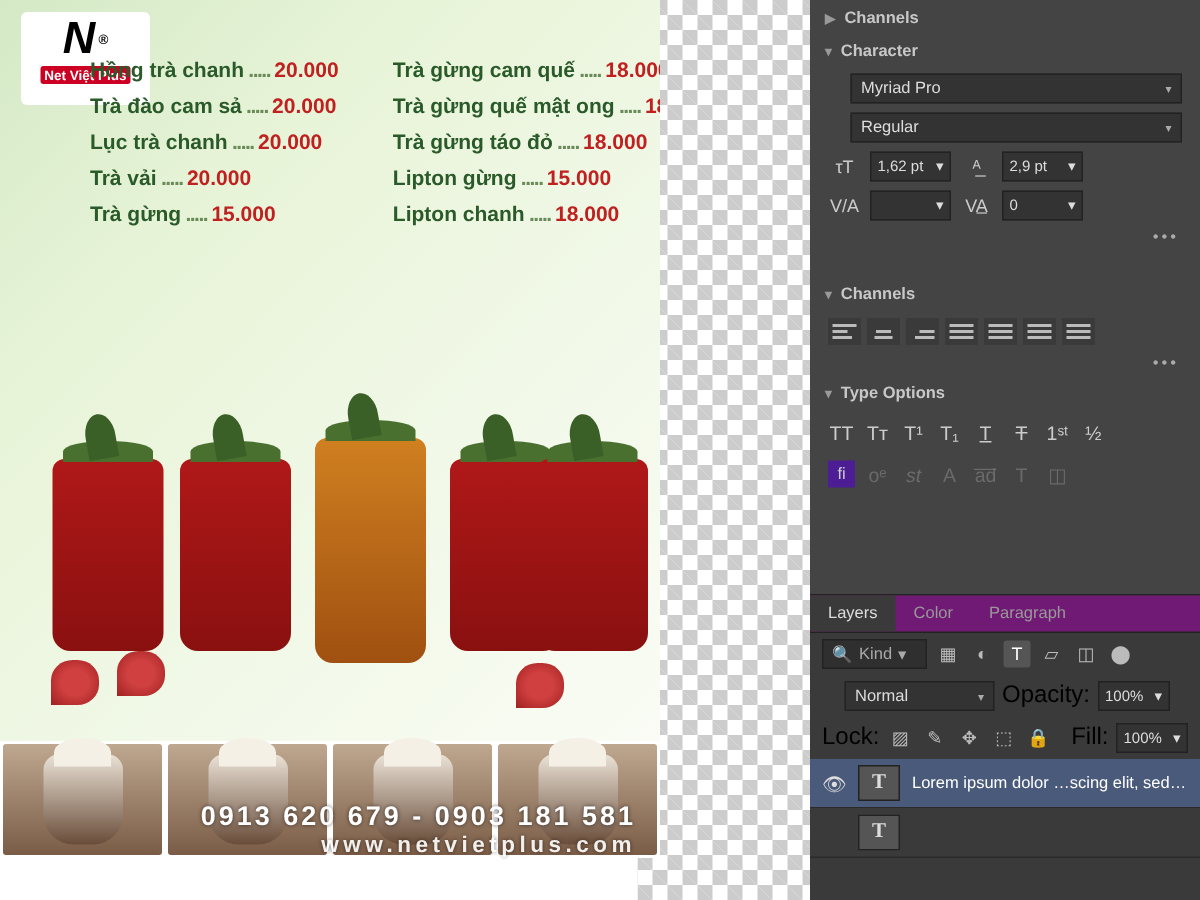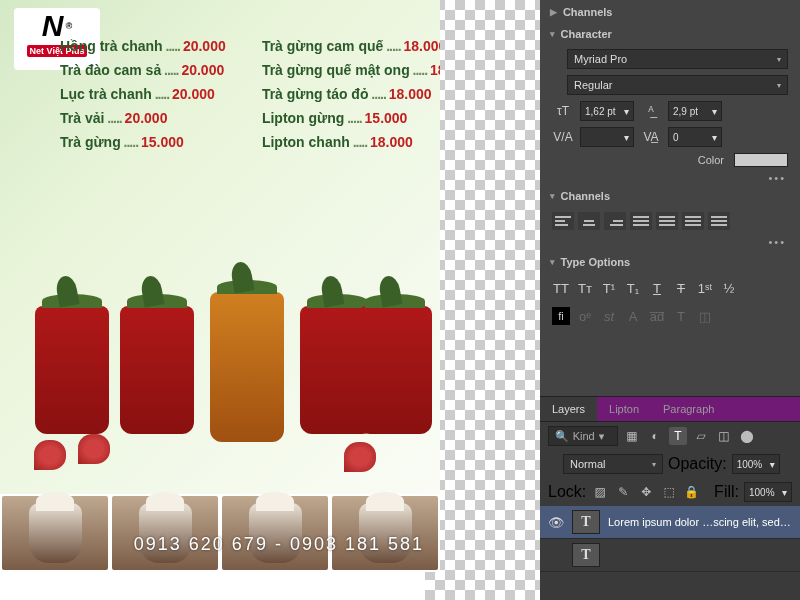--- a/index.html
+++ b/index.html
@@ -36,21 +36,21 @@
 .g1{left:35px;} .g2{left:120px;} .g3{left:210px;height:150px;bottom:52px;} .g4{left:300px;} .g5{left:358px;}
 
 .berries { position:absolute; width:32px; height:30px; background:radial-gradient(#d04040 40%,#a02020); border-radius:45% 45% 45% 0; }
 .b1{left:34px;bottom:24px;} .b2{left:78px;bottom:30px;} .b3{left:344px;bottom:22px;}
 
 .photo-strip { position: absolute; left: 0; top: 494px; width: 440px; height: 78px; display: flex; gap: 4px; background:#fff; padding:2px; }
 .thumb { flex:1; background: linear-gradient(#bfa890,#7a5c46); border-radius:2px; position:relative; }
 .thumb::before { content:''; position:absolute; left:25%; top:10%; width:50%; height:80%; background:linear-gradient(#eae2d6,#6a4d3a); border-radius:10px 10px 20px 20px; }
 .thumb::after { content:''; position:absolute; left:32%; top:-6%; width:36%; height:26%; background:#f5f0e6; border-radius:50% 50% 0 0; }
 
-.watermark { position:absolute; left:44px; top:534px; color:#fff; font-weight:normal; letter-spacing:2px; text-shadow:0 0 3px rgba(0,0,0,.6); text-align:right; width:380px; }
+.watermark { position:absolute; left:44px; top:534px; color:#fff; font-weight:bold; letter-spacing:2px; text-shadow:0 0 3px rgba(0,0,0,.6); text-align:right; width:380px; }
 .watermark .phones { font-size:18px; }
 .watermark .url { font-size:15px; opacity:.9; letter-spacing:3px; }
 
 
 .panel { position:absolute; left:540px; width:260px; background:#444; color:#c8c8c8; font-size:11px; }
 .section-head { display:flex; align-items:center; gap:6px; padding:6px 10px; font-weight:bold; }
 .section-head .chev { font-size:9px; color:#999; }
 .row { display:flex; align-items:center; gap:6px; padding:3px 12px; }
 .dd { background:#333; border:1px solid #222; color:#ddd; height:20px; padding:0 6px; display:flex; align-items:center; justify-content:space-between; font-size:11px; flex:1;margin-left:15px; }
 .dd .ddarrow { font-size:8px; color:#aaa; }
@@ -62,21 +62,21 @@
 .align-row { display:flex; gap:4px; padding:4px 12px; }
 .align-btn { width:22px; height:18px; background:#3a3a3a; display:flex; flex-direction:column; justify-content:center; gap:2px; padding:3px; cursor:pointer; }
 .align-btn span { height:2px; background:#bbb; }
 .a-l span:nth-child(2){width:60%;} .a-l span:nth-child(3){width:80%;}
 .a-c span{margin:0 auto;} .a-c span:nth-child(2){width:60%;} .a-c span:nth-child(3){width:80%;}
 .a-r span{margin-left:auto;} .a-r span:nth-child(2){width:60%;} .a-r span:nth-child(3){width:80%;}
 .a-j span{width:100%;}
 
 .type-row { display:flex; gap:6px; padding:5px 12px; font-size:13px; }
 .tbtn { min-width:18px; height:18px; display:flex; align-items:center; justify-content:center; color:#ccc; cursor:pointer; }
-.tbtn.fi { background:#000000; padding:0 4px; font-size:11px; }
+.tbtn.fi { background:#4c1d95; padding:0 4px; font-size:11px; }
 .tbtn.dim { color:#6a6a6a; }
 
 
 .layers-panel { position:absolute; left:540px; top:396px; width:260px; height:204px; background:#3a3a3a; border-top:1px solid #222; }
 .tabs { display:flex; background:#701a75; font-size:11px; border-bottom:1px solid #222; }
 .tab { padding:6px 12px; color:#999; cursor:pointer; }
 .tab.active { background:#3a3a3a; color:#ddd; }
 .lp-row { display:flex; align-items:center; gap:5px; padding:4px 8px; }
 .search { background:#2f2f2f; border:1px solid #222; color:#aaa; height:20px; padding:0 6px; display:flex; align-items:center; gap:4px; width:70px; font-size:11px; }
 .mini { width:18px; height:18px; display:flex; align-items:center; justify-content:center; color:#bbb; font-size:12px; cursor:pointer; }
@@ -123,20 +123,21 @@
 
   <div class="photo-strip">
     <div class="thumb"></div>
     <div class="thumb"></div>
     <div class="thumb"></div>
     <div class="thumb"></div>
   </div>
 
   <div class="watermark">
     <div class="phones">0913 620 679 - 0903 181 581</div>
+    <div class="url">www.netvietplus.com</div>
   </div>
 </div>
 
 <div class="panel p-transform">
   <div class="section-head">
     <span class="chev">▶</span>
     <span>Channels</span>
   </div>
 </div>
 
@@ -173,24 +174,20 @@
     <span class="iconlabel">V/A</span>
     <div class="numbox">
       <span></span>
       <span class="ddarrow">▾</span>
     </div>
     <span class="iconlabel">VA̲</span>
     <div class="numbox">
       <span>0</span>
       <span class="ddarrow">▾</span>
     </div>
-  </div>
-  <div class="row" style="justify-content:flex-end;gap:10px;">
-    <span>Color</span>
-    <div class="swatch"></div>
   </div>
   <div class="more">•••</div>
 </div>
 
 <div class="panel p-para">
   <div class="section-head">
     <span class="chev">▾</span>
     <span>Channels</span>
   </div>
   <div class="align-row">
@@ -261,21 +258,21 @@
     <span class="tbtn dim">A</span>
     <span class="tbtn dim">a̅d̅</span>
     <span class="tbtn dim">T</span>
     <span class="tbtn dim">◫</span>
   </div>
 </div>
 
 <div class="layers-panel">
   <div class="tabs">
     <div class="tab active">Layers</div>
-    <div class="tab">Lipton</div>
+    <div class="tab">Color</div>
     <div class="tab">Paragraph</div>
   </div>
   <div class="lp-row">
     <div class="search">
       <span>🔍</span>
       <span>Kind</span>
       <span class="ddarrow">▾</span>
     </div>
     <span class="mini">▦</span>
     <span class="mini">◐</span>

